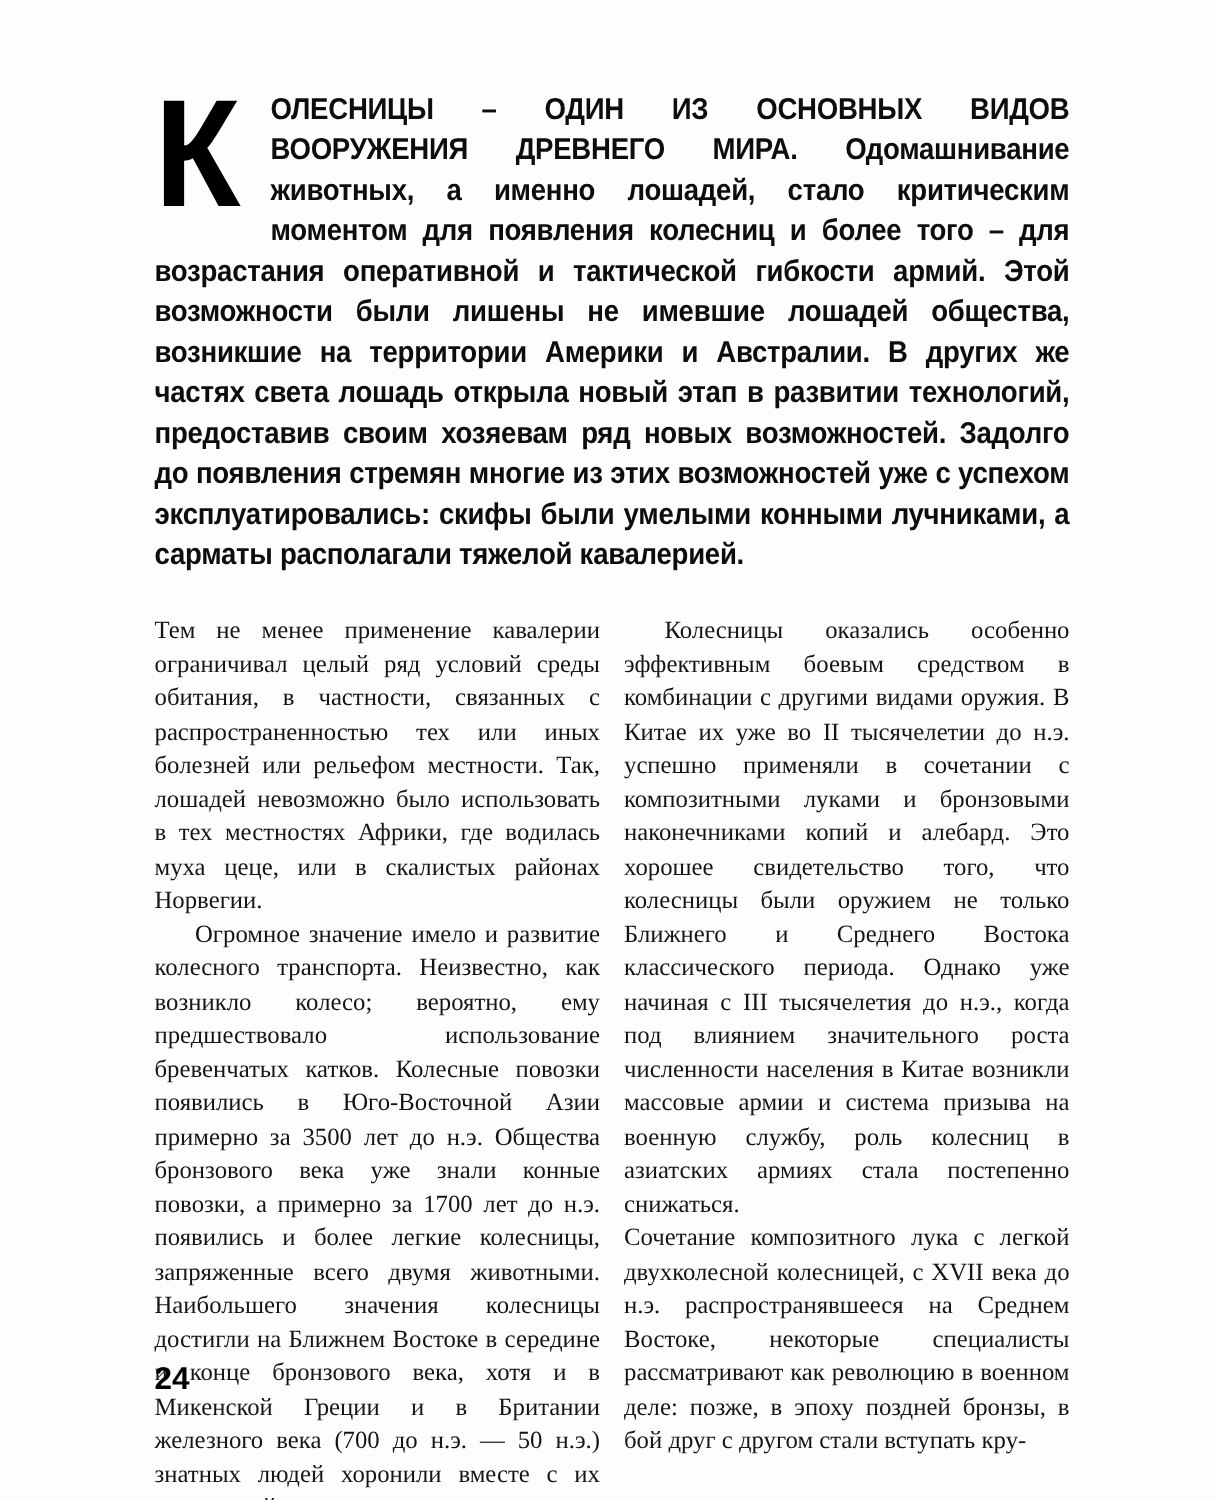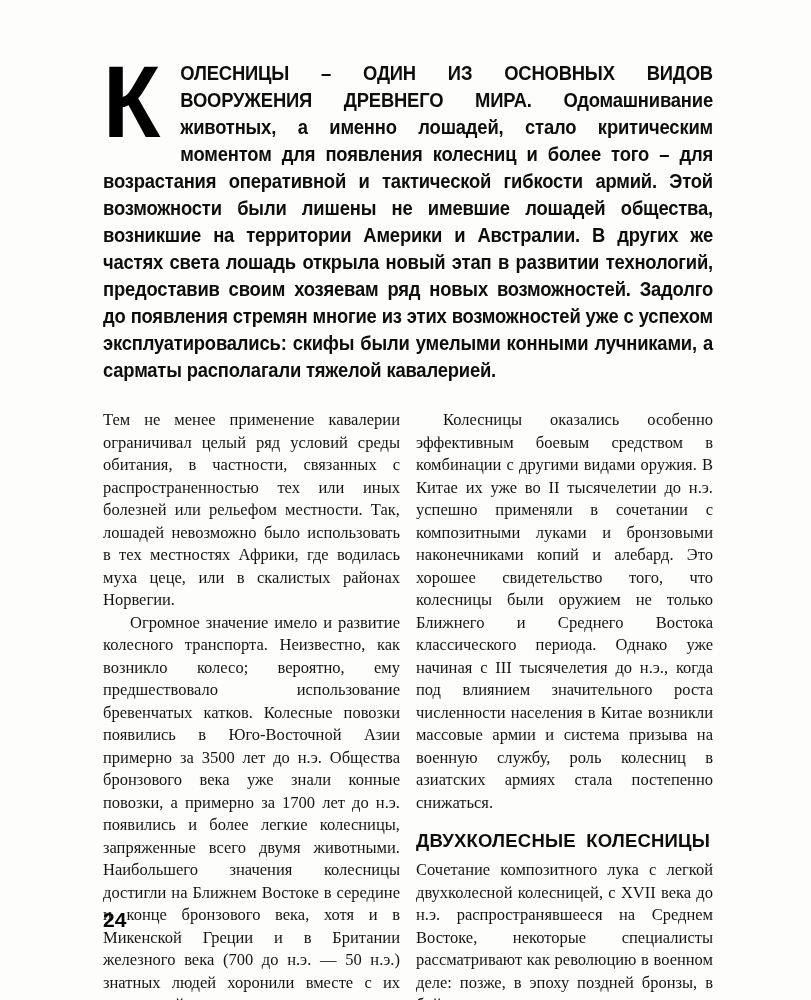--- a/index.html
+++ b/index.html
@@ -90,21 +90,20 @@
 
     <div class="cols">
 
       <div class="col">
         <p>Тем не менее применение кавалерии ограничивал целый ряд условий среды обитания, в частности, связанных с распространенностью тех или иных болезней или рельефом местности. Так, лошадей невозможно было использовать в тех местностях Африки, где водилась муха цеце, или в скалистых районах Норвегии.</p>
         <p class="indent">Огромное значение имело и развитие колесного транспорта. Неизвестно, как возникло колесо; вероятно, ему предшествовало использование бревенчатых катков. Колесные повозки появились в Юго-Восточной Азии примерно за 3500 лет до н.э. Общества бронзового века уже знали конные повозки, а примерно за 1700 лет до н.э. появились и более легкие колесницы, запряженные всего двумя животными. Наибольшего значения колесницы достигли на Ближнем Востоке в середине и конце бронзового века, хотя и в Микенской Греции и в Британии железного века (700 до н.э. — 50 н.э.) знатных людей хоронили вместе с их колесницей и копьем.</p>
       </div>
 
       <div class="col">
         <p class="indent">Колесницы оказались особенно эффективным боевым средством в комбинации с другими видами оружия. В Китае их уже во II тысячелетии до н.э. успешно применяли в сочетании с композитными луками и бронзовыми наконечниками копий и алебард. Это хорошее свидетельство того, что колесницы были оружием не только Ближнего и Среднего Востока классического периода. Однако уже начиная с III тысячелетия до н.э., когда под влиянием значительного роста численности населения в Китае возникли массовые армии и система призыва на военную службу, роль колесниц в азиатских армиях стала постепенно снижаться.</p>
-        <h2 class="section-heading">ДВУХКОЛЕСНЫЕ КОЛЕСНИЦЫ</h2>
         <p>Сочетание композитного лука с легкой двухколесной колесницей, с XVII века до н.э. распространявшееся на Среднем Востоке, некоторые специалисты рассматривают как революцию в военном деле: позже, в эпоху поздней бронзы, в бой друг с другом стали вступать кру-</p>
       </div>
 
     </div>
   </div>
 
   <div class="page-number">24</div>
 </div>
 
 </body></html>

